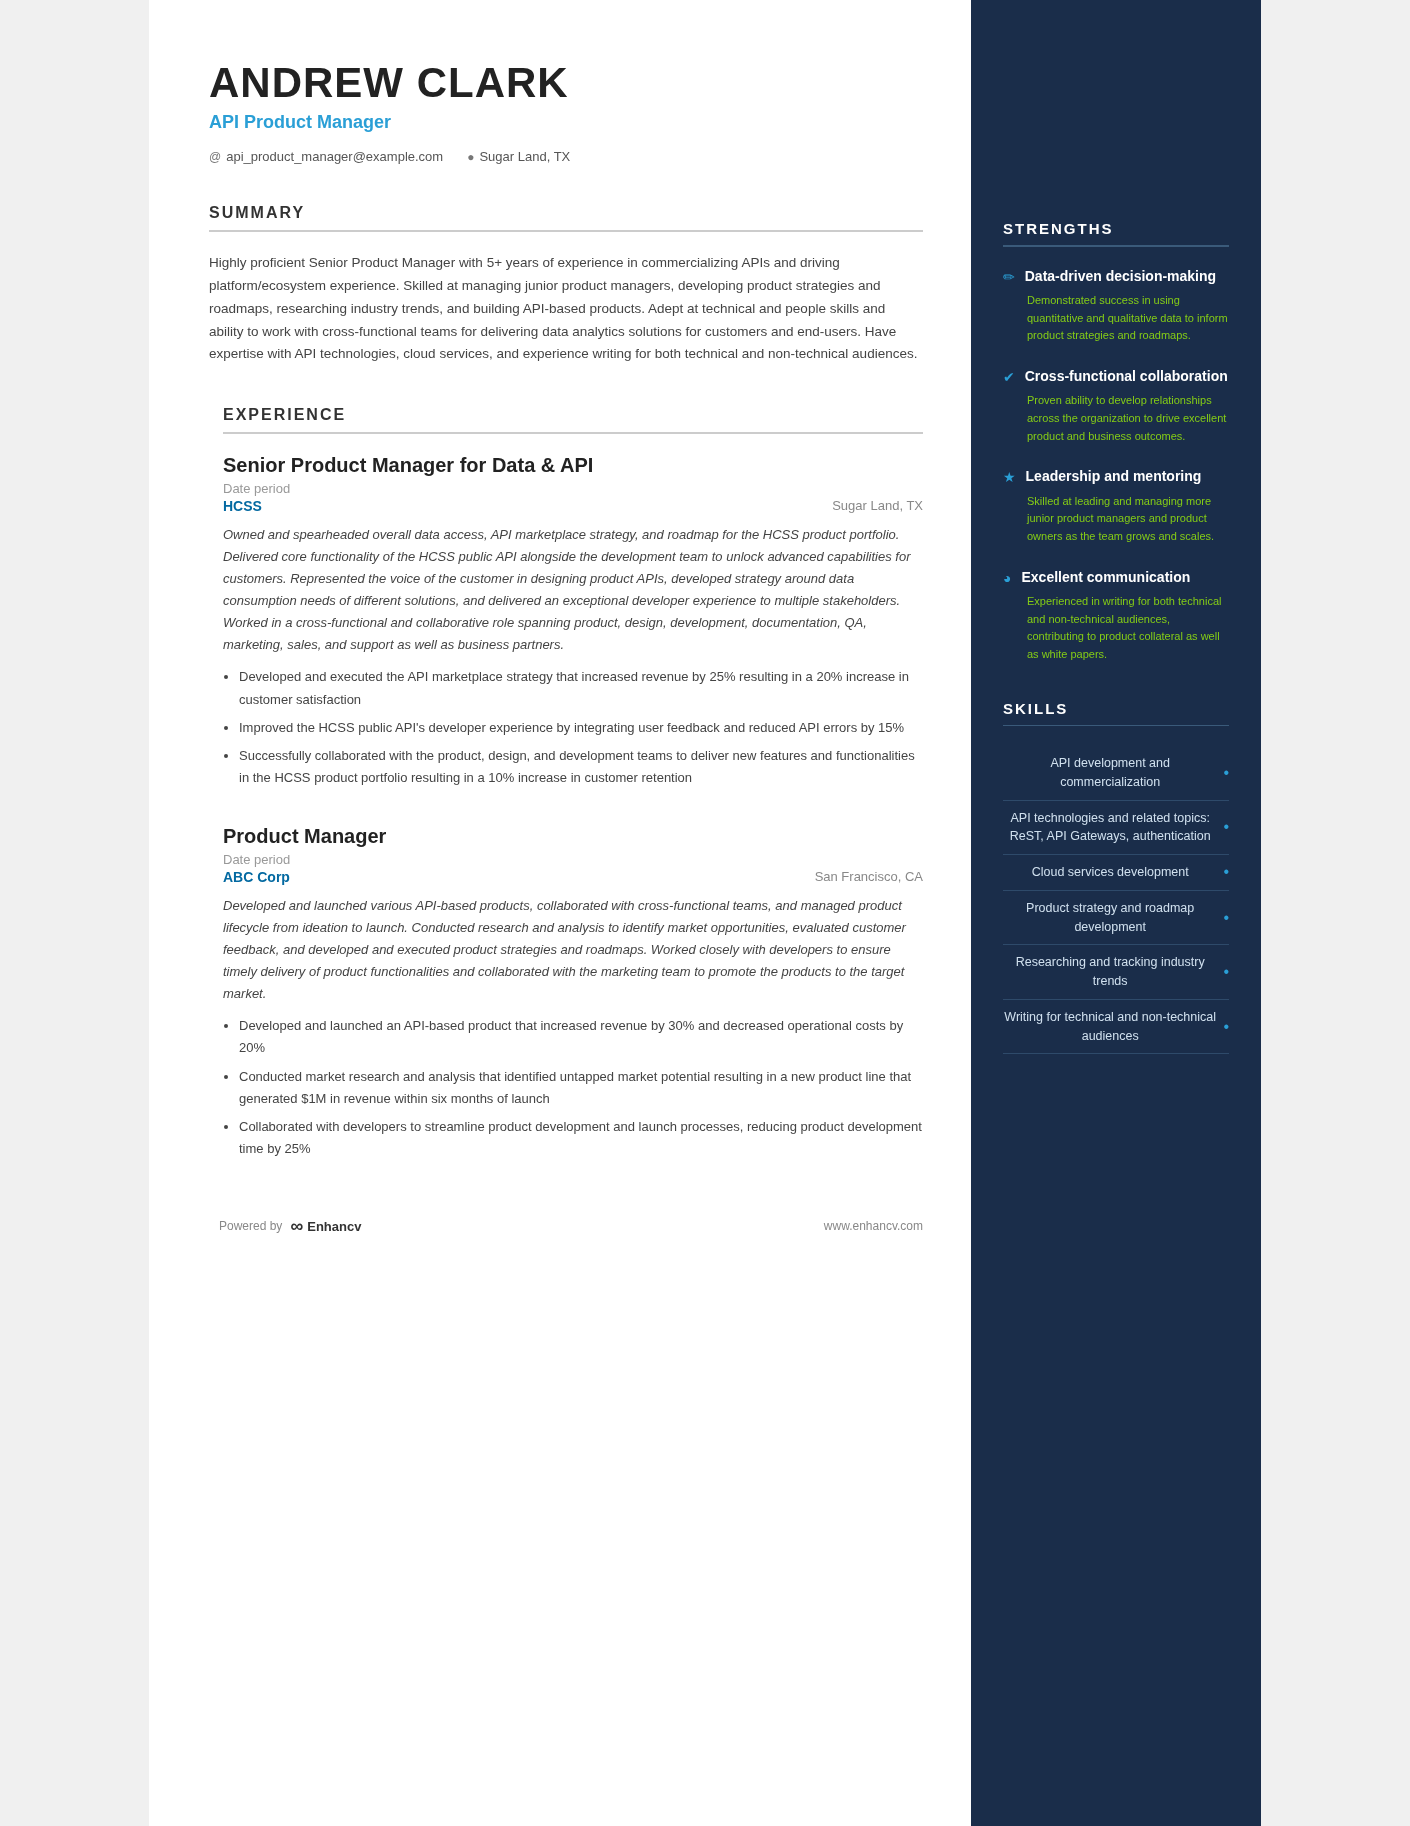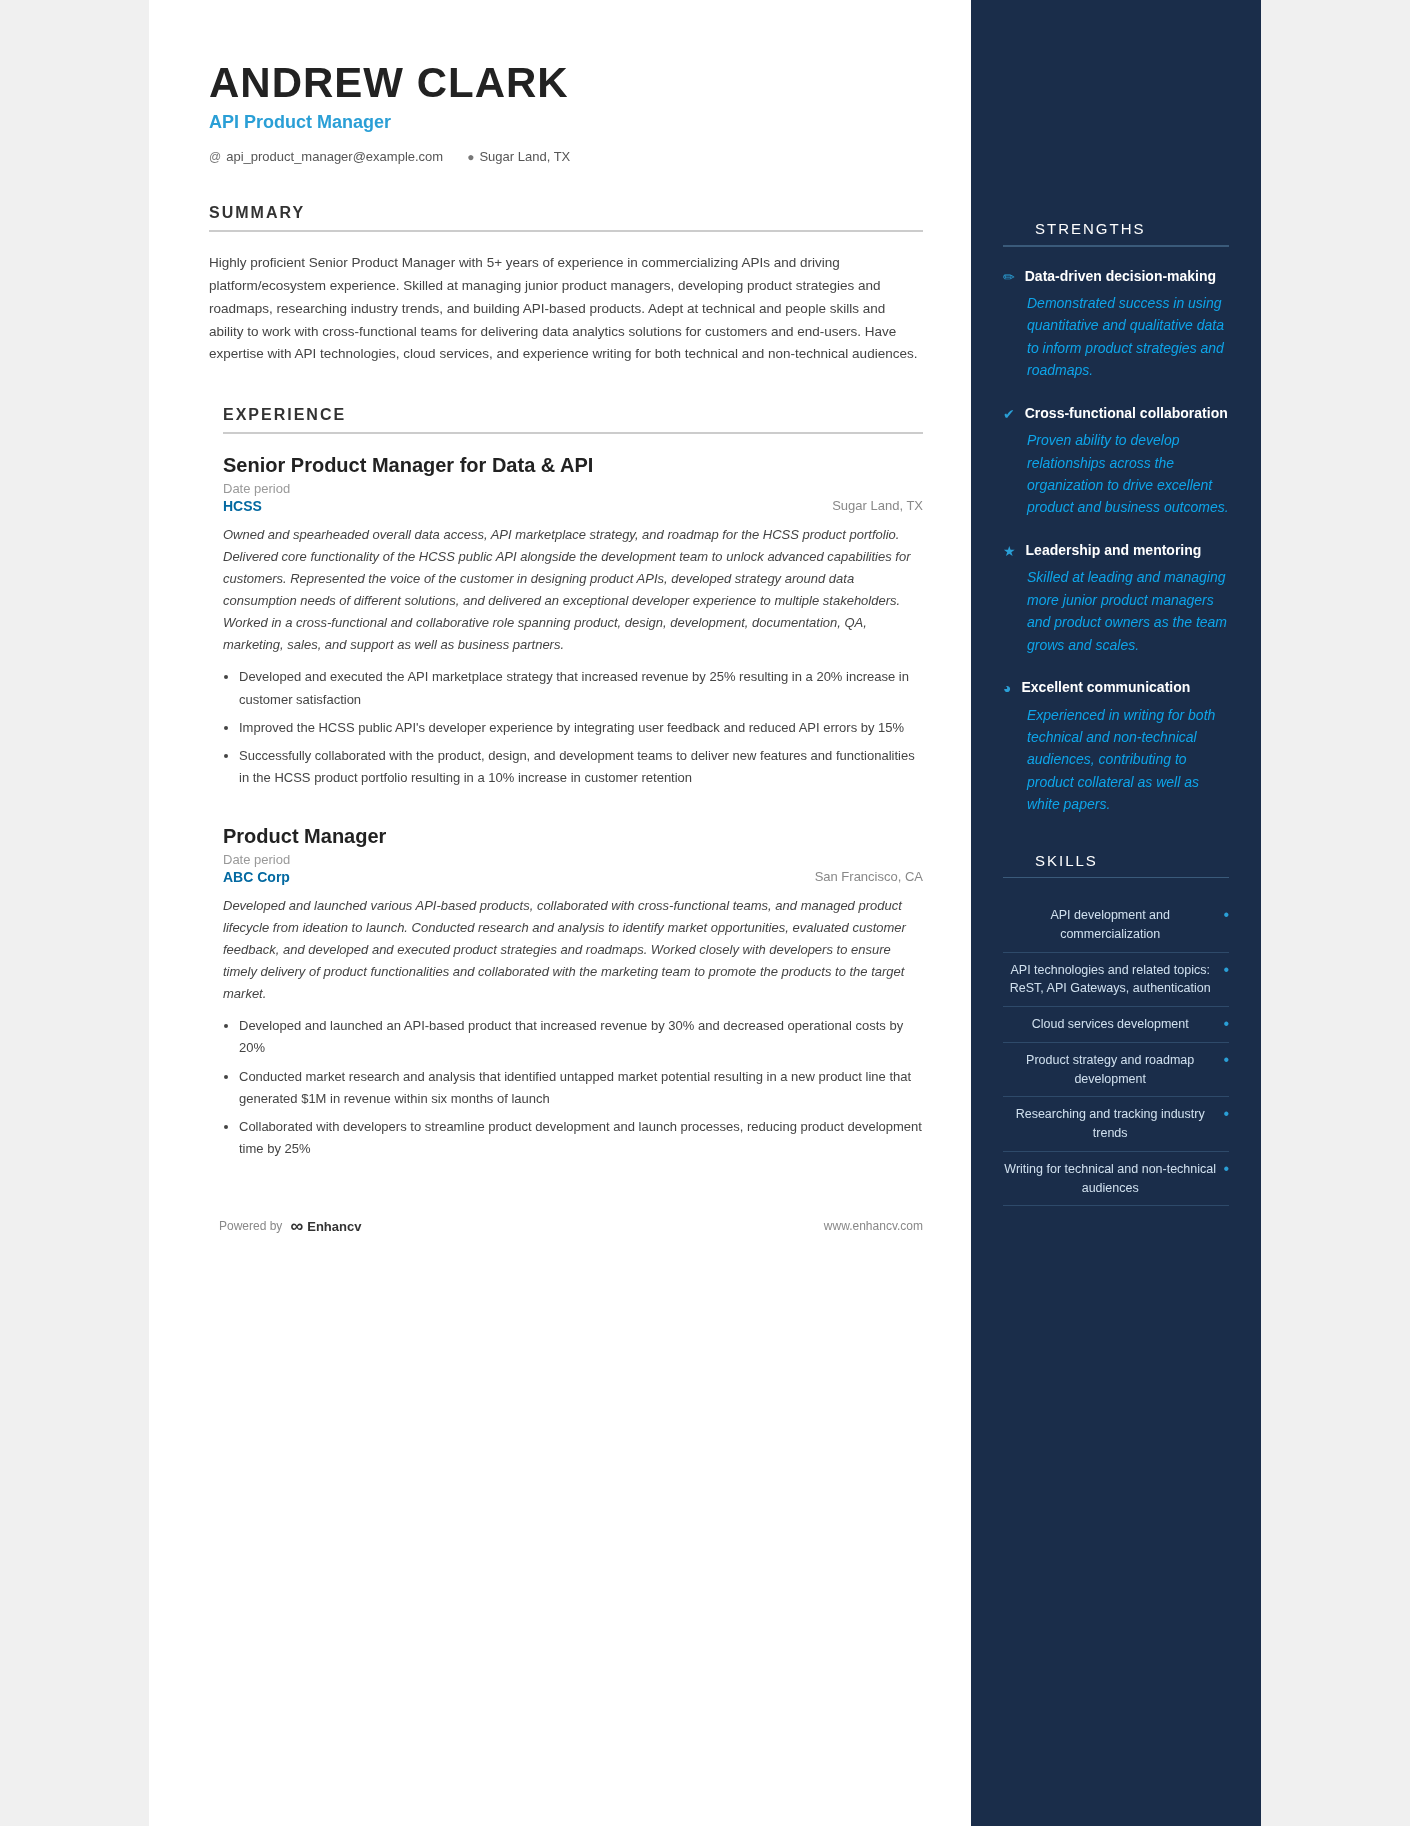--- a/index.html
+++ b/index.html
@@ -173,26 +173,25 @@
       gap: 4px;
     }
     .footer-url {
       font-size: 12px;
       color: #888;
     }
 
     
     .right-section-title {
       font-size: 15px;
-      font-weight: 400;
+      font-weight: 700;
       letter-spacing: 2px;
       text-transform: uppercase;
       color: #ffffff;
       margin-bottom: 8px;
-      margin-left: 32px;
     }
     .right-divider {
       height: 1.5px;
       background: #3a5a7a;
       margin-bottom: 20px;
     }
     .strength-item {
       margin-bottom: 22px;
     }
     .strength-header {
@@ -207,35 +206,34 @@
       margin-top: 2px;
       flex-shrink: 0;
     }
     .strength-name {
       font-size: 14px;
       font-weight: 600;
       color: #ffffff;
       line-height: 1.4;
     }
     .strength-desc {
-      font-size: 14px;
-      color: #0ea5e9;
+      font-size: 11px;
+      color: #84cc16;
       line-height: 1.6;
       padding-left: 24px;
-      font-style: italic;
     }
 
     
     .skills-section {
       margin-top: 36px;
     }
     .skill-item {
       display: flex;
       justify-content: space-between;
-      align-items: flex-start;
+      align-items: center;
       padding: 8px 0;
       border-bottom: 1px solid #2e4a6a;
       font-size: 12.5px;
       color: #d0e0ee;
       text-align: center;
     }
     .skill-text {
       flex: 1;
       text-align: center;
       line-height: 1.5;

